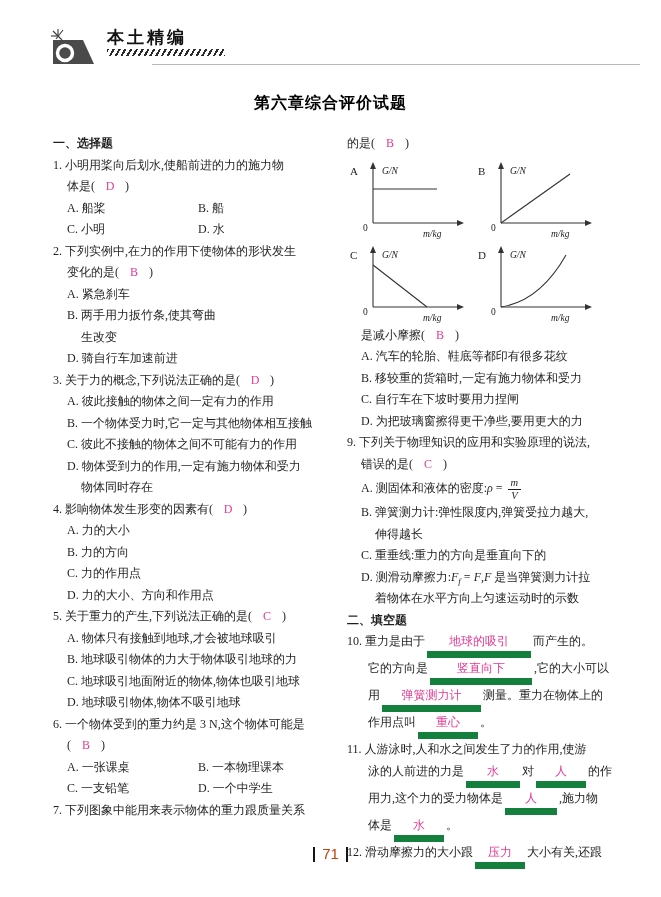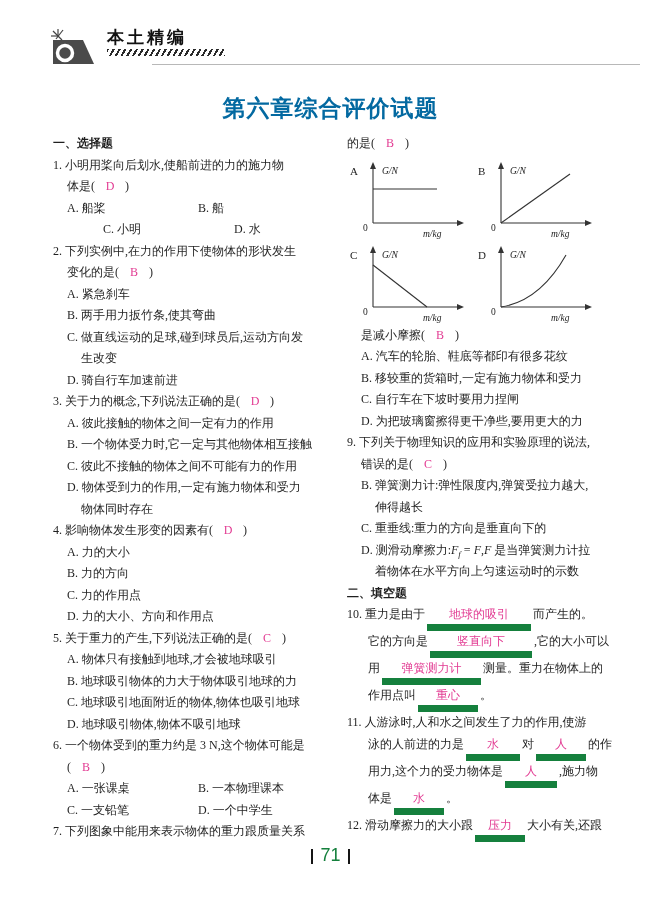--- a/index.html
+++ b/index.html
@@ -11,21 +11,21 @@
   .brand{position:absolute;left:50px;top:28px;display:flex;align-items:flex-start;gap:5px;}
   .brand-icon{display:block;}
   .brand-right{display:flex;flex-direction:column;}
   .brand-text{font-family:"Liberation Sans",sans-serif;font-weight:900;font-size:17px;
               letter-spacing:3px;color:#111;line-height:20px;}
   .hatch{margin-top:1px;width:118px;height:7px;
          background:repeating-linear-gradient(120deg,#2a2a2a 0 2px,transparent 2px 5px);}
   .header-rule{position:absolute;left:152px;top:64px;width:488px;height:1px;background:#b8b8b8;}
 
   .page-title{position:absolute;top:93px;left:0;width:100%;text-align:center;
-              font-family:"Liberation Sans",sans-serif;font-weight:700;font-size:23px;letter-spacing:1px;color:#0369a1;}
+              font-family:"Liberation Sans",sans-serif;font-weight:700;font-size:16px;letter-spacing:1px;color:#000000;}
 
   
   .col{position:absolute;top:133px;font-size:12px;}
   #left-col{left:53px;width:268px;}
   #right-col{left:347px;width:250px;position:absolute;top:133px;font-size:12px;}
 
   .line{line-height:21.5px;min-height:21.5px;white-space:nowrap;}
   .line.tall{line-height:27px;min-height:27px;}
   .sec{font-family:"Liberation Sans",sans-serif;font-weight:700;}
   .i1{padding-left:14px;}
@@ -48,21 +48,21 @@
   .graphs{display:grid;grid-template-columns:122px 122px;column-gap:6px;row-gap:4px;margin:4px 0 2px 0;}
   .graph{width:122px;height:80px;}
   .gsvg text{font-family:"Liberation Serif",serif;font-size:9.5px;fill:#222;}
   .gsvg .glabel{font-size:11px;}
   .gsvg .ital{font-style:italic;}
   .gsvg line,.gsvg path{stroke:#333;stroke-width:1.1;fill:none;}
   .gsvg polygon{fill:#333;stroke:none;}
 
   
   .footer{position:absolute;top:845px;left:0;width:100%;text-align:center;
-          font-family:"Liberation Sans",sans-serif;font-size:18px;color:#15803d;}
+          font-family:"Liberation Sans",sans-serif;font-size:15px;color:#c2410c;}
   .pagebar{display:inline-block;width:2.5px;height:15px;background:#151515;vertical-align:-3px;margin:0 7px;}
 </style>
 </head>
 <body>
 
 <div class="page">
 
   <div class="brand">
     <svg class="brand-icon" width="52" height="40" viewBox="0 0 52 40">
       <g stroke="#444" stroke-width="1.2">
@@ -84,29 +84,28 @@
   <div class="page-title">第六章综合评价试题</div>
 
   <div class="col" id="left-col">
       <div class="line sec"><span><span>一、选择题</span></span></div>
       <div class="line i0"><span><span>1. 小明用桨向后划水,使船前进的力的施力物</span></span></div>
       <div class="line i1 has-ans">
         <span><span>体是</span></span>
         <span class="ans-bracket">(<span class="ans">D</span>)</span>
       </div>
       <div class="line i1"><span><span class="optcol" style="width: 131px;">A. 船桨</span><span>B. 船</span></span></div>
-      <div class="line i1"><span><span class="optcol" style="width: 131px; margin-left: 36px;">C. 小明</span><span>D. 水</span></span></div>
+      <div class="line i1"><span><span class="optcol" style="width: 131px;">C. 小明</span><span>D. 水</span></span></div>
       <div class="line i0"><span><span>2. 下列实例中,在力的作用下使物体的形状发生</span></span></div>
       <div class="line i1 has-ans">
         <span><span>变化的是</span></span>
         <span class="ans-bracket">(<span class="ans">B</span>)</span>
       </div>
       <div class="line i1"><span><span>A. 紧急刹车</span></span></div>
       <div class="line i1"><span><span>B. 两手用力扳竹条,使其弯曲</span></span></div>
-      <div class="line i1"><span><span>C. 做直线运动的足球,碰到球员后,运动方向发</span></span></div>
       <div class="line i2"><span><span>生改变</span></span></div>
       <div class="line i1"><span><span>D. 骑自行车加速前进</span></span></div>
       <div class="line i0 has-ans">
         <span><span>3. 关于力的概念,下列说法正确的是</span></span>
         <span class="ans-bracket">(<span class="ans">D</span>)</span>
       </div>
       <div class="line i1"><span><span>A. 彼此接触的物体之间一定有力的作用</span></span></div>
       <div class="line i1"><span><span>B. 一个物体受力时,它一定与其他物体相互接触</span></span></div>
       <div class="line i1"><span><span>C. 彼此不接触的物体之间不可能有力的作用</span></span></div>
       <div class="line i1"><span><span>D. 物体受到力的作用,一定有施力物体和受力</span></span></div>
@@ -203,20 +202,24 @@
         </div>
         <div class="line i1"><span><span>A. 汽车的轮胎、鞋底等都印有很多花纹</span></span></div>
         <div class="line i1"><span><span>B. 移较重的货箱时,一定有施力物体和受力</span></span></div>
         <div class="line i1"><span><span>C. 自行车在下坡时要用力捏闸</span></span></div>
         <div class="line i1"><span><span>D. 为把玻璃窗擦得更干净些,要用更大的力</span></span></div>
         <div class="line i0"><span><span>9. 下列关于物理知识的应用和实验原理的说法,</span></span></div>
         <div class="line i1 has-ans">
           <span><span>错误的是</span></span>
           <span class="ans-bracket">(<span class="ans">C</span>)</span>
         </div>
+        <div class="line i1 tall"><span><span>A. 测固体和液体的密度:</span><span class="var">ρ</span><span> = </span><span class="frac">
+              <span class="num">m</span>
+              <span class="den">V</span>
+            </span></span></div>
         <div class="line i1"><span><span>B. 弹簧测力计:弹性限度内,弹簧受拉力越大,</span></span></div>
         <div class="line i2"><span><span>伸得越长</span></span></div>
         <div class="line i1"><span><span>C. 重垂线:重力的方向是垂直向下的</span></span></div>
         <div class="line i1"><span><span>D. 测滑动摩擦力:</span><span class="var">F</span><sub class="var">f</sub><span> = </span><span class="var">F</span><span>,</span><span class="var">F</span><span> 是当弹簧测力计拉</span></span></div>
         <div class="line i2"><span><span>着物体在水平方向上匀速运动时的示数</span></span></div>
         <div class="line sec"><span><span>二、填空题</span></span></div>
         <div class="line i0"><span><span>10. 重力是由于</span><span class="blank" style="min-width: 100px;">地球的吸引</span><span>而产生的。</span></span></div>
         <div class="line i1b"><span><span>它的方向是</span><span class="blank" style="min-width: 98px;">竖直向下</span><span>,它的大小可以</span></span></div>
         <div class="line i1b"><span><span>用</span><span class="blank" style="min-width: 95px;">弹簧测力计</span><span>测量。重力在物体上的</span></span></div>
         <div class="line i1b"><span><span>作用点叫</span><span class="blank" style="min-width: 56px;">重心</span><span>。</span></span></div>

